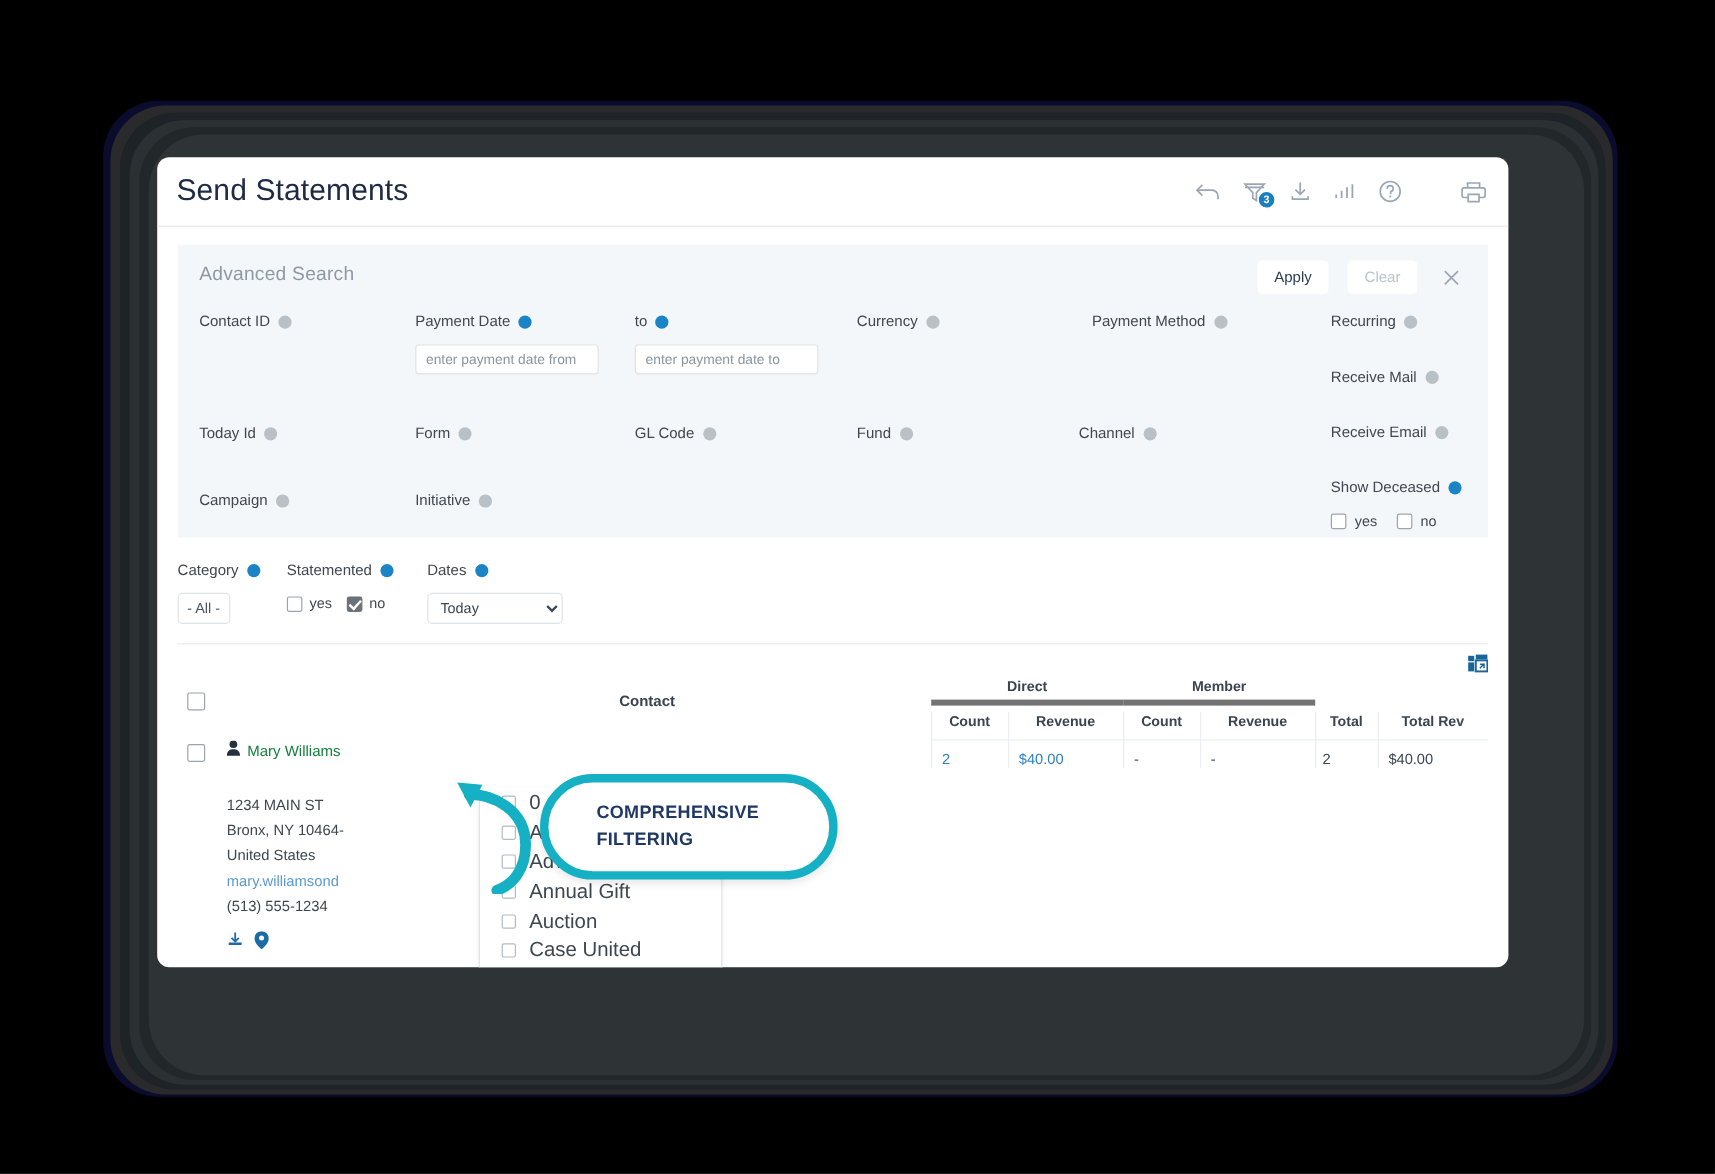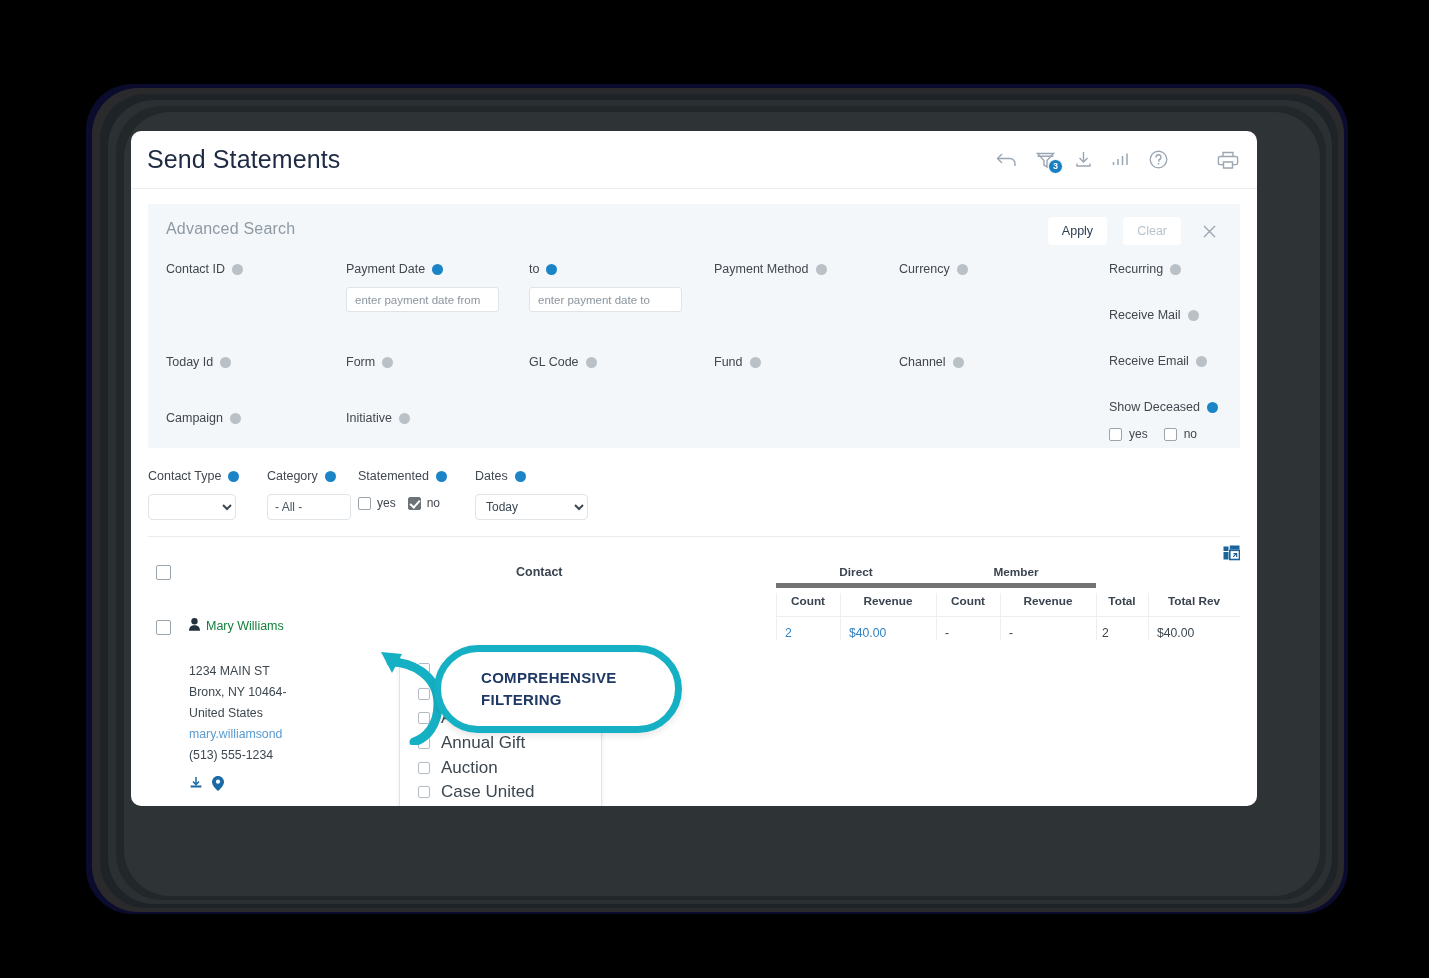--- a/index.html
+++ b/index.html
@@ -130,21 +130,21 @@
   .fb.t4 { width: 160px; }
   .sel {
     margin-top: 10px; height: 26px;
     border: 1px solid #dfe4e8; border-radius: 4px; background:#fff;
     font-size: 12px; color:#3a4650; font-family: inherit; padding: 0 6px;
     cursor: pointer;
   }
   .sel.blank { width: 88px; }
   .sel.dates { width: 113px; }
   .catbox {
-    margin-top: 10px; width: 84px; height: 26px;
+    margin-top: 10px; width: 44px; height: 26px;
     border:1px solid #dfe4e8; border-radius:4px; background:#fff;
     font-size:12px; color:#4a5561; display:flex; align-items:center; padding: 0 7px;
     cursor:pointer;
   }
   .yesno { display:flex; align-items:center; gap:6px; margin-top: 12px; }
   .yesno .chklab { font-size: 12px; }
 
   .hrule { margin: 16px 17px 0 17px; border-top: 1px solid #e9ecef; }
 
   
@@ -167,21 +167,21 @@
   .popitem .chkbox { width: 12px; height: 12px; border-color:#b3bac1; }
 
   
   .results { position: relative; margin: 0 17px; }
   .expandrow { display:flex; justify-content:flex-end; padding: 8px 0 4px 0; }
   .expand-icon { color:#19649b; cursor:pointer; display:flex; }
 
   .tablewrap { display:flex; position: relative; }
   .lcol { width: 620px; position: relative; }
 
-  .thead-left { display:flex; height: 44px; align-items:flex-start; padding-bottom: 6px; }
+  .thead-left { display:flex; height: 44px; align-items:center; padding-bottom: 6px; }
   .chkhdr { margin-left: 8px; }
   .chkbig {
     width: 15px; height: 15px; border:1.5px solid #9aa4ad; background:#fff; border-radius:2px; cursor:pointer;
   }
   .contact-hdr { font-size: 12.5px; font-weight: bold; color:#3a4450; margin-left: 345px; }
 
   .rowline { display:flex; align-items:flex-start; padding-top: 8px; }
   .rowchk { margin: 3px 0 0 8px; }
   .person { margin-left: 18px; }
   .pname { display:flex; align-items:center; gap:6px; }
@@ -203,21 +203,21 @@
   .w-count { width: 64px; }
   .w-rev { width: 96px; }
   .w-total { width: 52px; }
   .w-totrev { width: 92px; }
 
   .vline { position:absolute; top:0; bottom:0; width:1px; background:#eceff1; }
 
   
   .callout {
     position: absolute;
-    left: 434px; top: 645px;
+    left: 450px; top: 645px;
     width: 248px; height: 88px;
     background:#fff;
     border: 7px solid #16b0c4;
     border-radius: 44px;
     display:flex; align-items:center;
     padding-left: 40px;
     z-index: 60;
     box-shadow: 0 3px 7px rgba(0,0,0,.10);
   }
   .callout-txt {
@@ -325,29 +325,29 @@
             </span>
             <input class="inp" type="text" placeholder="enter payment date from" style="">
           </div>
           <div class="fcell c3">
             <span class="flabel">
               <span>to</span>
               <span class="dot on"></span>
             </span>
             <input class="inp" type="text" placeholder="enter payment date to" style="">
           </div>
+          <div class="fcell c5">
+            <span class="flabel">
+              <span>Currency</span>
+              <span class="dot"></span>
+            </span>
+          </div>
           <div class="fcell c4">
             <span class="flabel">
               <span>Payment Method</span>
-              <span class="dot"></span>
-            </span>
-          </div>
-          <div class="fcell c5">
-            <span class="flabel">
-              <span>Currency</span>
               <span class="dot"></span>
             </span>
           </div>
         </div>
 
         <div class="frow rgap1">
           <div class="fcell c1">
             <span class="flabel">
               <span>Today Id</span>
               <span class="dot"></span>
@@ -424,27 +424,20 @@
               <span class="chkbox" style="margin-left:9px"></span>
               <span class="chklab">no</span>
             </div>
           </div>
         </div>
 
       </div>
     </div>
 
     <div class="filterbar">
-      <div class="fb t1">
-        <span class="flabel">
-          <span>Contact Type</span>
-          <span class="dot on"></span>
-        </span>
-        <select class="sel blank"><option></option></select>
-      </div>
 
       <div class="fb t2">
         <span class="flabel">
           <span>Category</span>
           <span class="dot on"></span>
         </span>
         <div class="catbox">
           <span>- All -</span>
         </div>
       </div>

